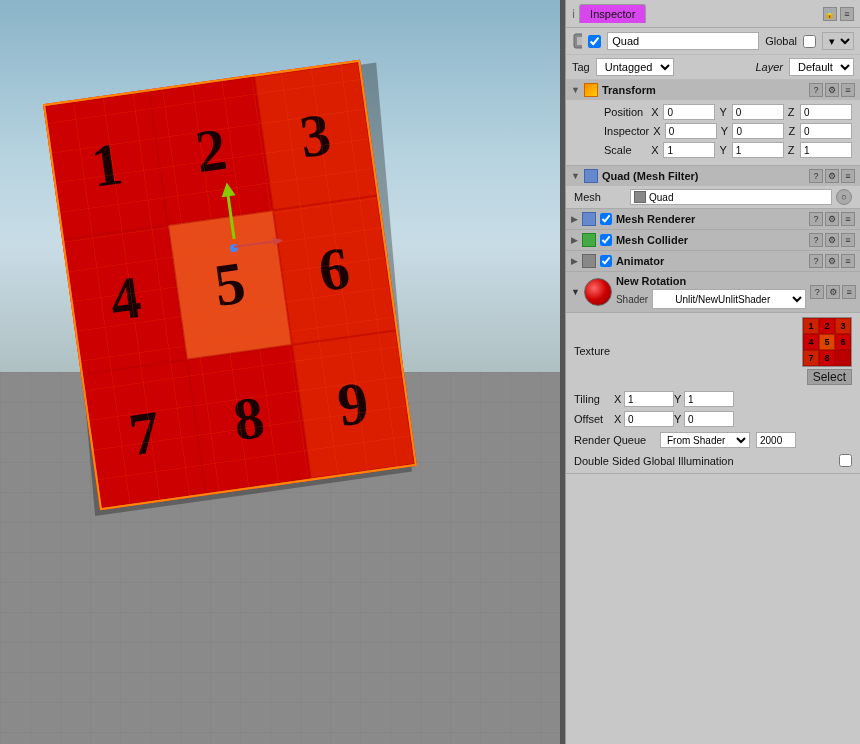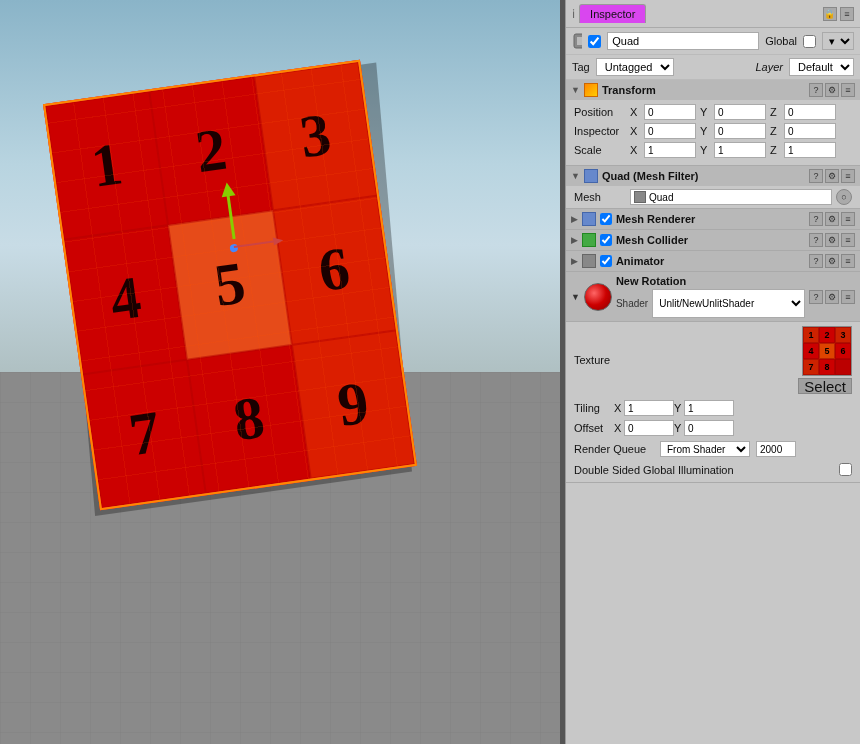--- a/index.html
+++ b/index.html
@@ -63,21 +63,21 @@
     .layer-select { background: #fff; border: 1px solid #aaa; font-size: 11px; padding: 1px 4px; cursor: pointer; height: 18px; }
 
     
     .component { border-bottom: 1px solid #aaa; }
     .component-header { display: flex; align-items: center; gap: 4px; padding: 3px 5px; background: #b8b8b8; cursor: pointer; }
     .component-icon { width: 14px; height: 14px; background: #888; border: 1px solid #666; display: flex; align-items: center; justify-content: center; }
     .component-checkbox { width: 12px; height: 12px; }
     .component-title { font-size: 11px; font-weight: bold; color: #111; flex: 1; }
     .component-btns { margin-left: auto; display: flex; gap: 2px; }
     .comp-btn { width: 14px; height: 14px; background: #aaa; border: 1px solid #888; cursor: pointer; font-size: 9px; display: flex; align-items: center; justify-content: center; color: #333; }
-    .component-body { padding: 4px 8px; background: #c8c8c8; }
+    .component-body { padding: 4px 8px; background: #c8c8c8; margin-left: 30px; }
 
     
     .transform-row { display: flex; align-items: center; gap: 4px; margin-bottom: 3px; }
     .transform-label { width: 52px; font-size: 11px; color: #111; }
     .transform-axis { font-size: 11px; color: #111; width: 10px; }
     .transform-input { width: 52px; height: 16px; background: #fff; border: 1px solid #aaa; font-size: 10px; padding: 0 3px; color: #000; text-align: left; }
 
     
     .mesh-row { display: flex; align-items: center; gap: 4px; padding: 3px 8px; background: #c8c8c8; }
     .mesh-label { width: 52px; font-size: 11px; color: #111; }
@@ -85,29 +85,29 @@
     .mesh-icon-sm { width: 14px; height: 14px; background: #999; border: 1px solid #777; display: inline-flex; align-items: center; justify-content: center; margin-right: 3px; }
     .mesh-circle-btn { width: 16px; height: 16px; border-radius: 50%; background: #aaa; border: 1px solid #888; cursor: pointer; font-size: 9px; display: flex; align-items: center; justify-content: center; color: #333; }
 
     
     .material-header-row { display: flex; align-items: center; gap: 4px; padding: 3px 5px; background: #b8b8b8; border-bottom: 1px solid #aaa; }
     .material-ball { width: 28px; height: 28px; border-radius: 50%; background: radial-gradient(circle at 35% 35%, #ff6666, #cc0000 50%, #880000); border: 1px solid #666; flex-shrink: 0; }
     .material-info { flex: 1; }
     .material-name { font-size: 11px; font-weight: bold; color: #111; }
     .material-shader-row { display: flex; align-items: center; gap: 4px; margin-top: 2px; }
     .shader-label { font-size: 10px; color: #333; }
-    .shader-select { background: #fff; border: 1px solid #aaa; font-size: 10px; padding: 0 2px; height: 29px; cursor: pointer; flex: 1; }
+    .shader-select { background: #fff; border: 1px solid #aaa; font-size: 10px; padding: 0 18px; height: 20px; cursor: pointer; flex: 1; }
     .material-btns { display: flex; gap: 2px; align-items: flex-start; }
 
     
     .texture-row { display: flex; align-items: center; gap: 6px; padding: 4px 8px; }
     .texture-label { font-size: 11px; color: #111; width: 55px; }
     .texture-thumb { width: 50px; height: 50px; background: #cc0000; border: 1px solid #888; display: grid; grid-template-columns: repeat(3, 1fr); grid-template-rows: repeat(3, 1fr); overflow: hidden; flex-shrink: 0; }
     .tex-cell { display: flex; align-items: center; justify-content: center; font-size: 8px; font-weight: bold; color: #000; border: 0.5px solid rgba(150,0,0,0.5); }
-    .select-btn { background: #a0a0a0; border: 1px solid #888; font-size: 15px; padding: 2px 5px; cursor: pointer; color: #111; height: 16px; display: flex; align-items: center; text-align: center; }
+    .select-btn { background: #a0a0a0; border: 1px solid #888; font-size: 12px; padding: 2px 5px; cursor: pointer; color: #111; height: 16px; display: flex; align-items: center; text-align: center; }
 
     
     .tiling-row { display: flex; align-items: center; padding: 2px 8px; }
     .tiling-label { width: 40px; font-size: 11px; color: #111; }
     .tiling-axis { font-size: 11px; color: #111; width: 10px; }
     .tiling-input { width: 50px; height: 16px; background: #fff; border: 1px solid #aaa; font-size: 10px; padding: 0 3px; }
 
     
     .color-row { display: flex; align-items: center; gap: 6px; padding: 3px 8px; }
     .color-label { font-size: 11px; color: #111; width: 52px; }

